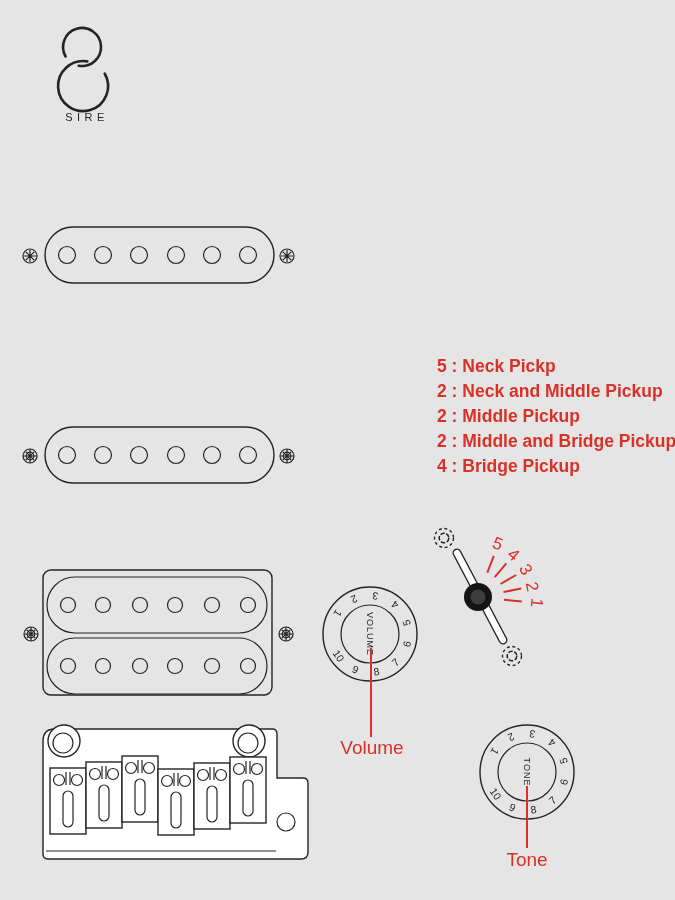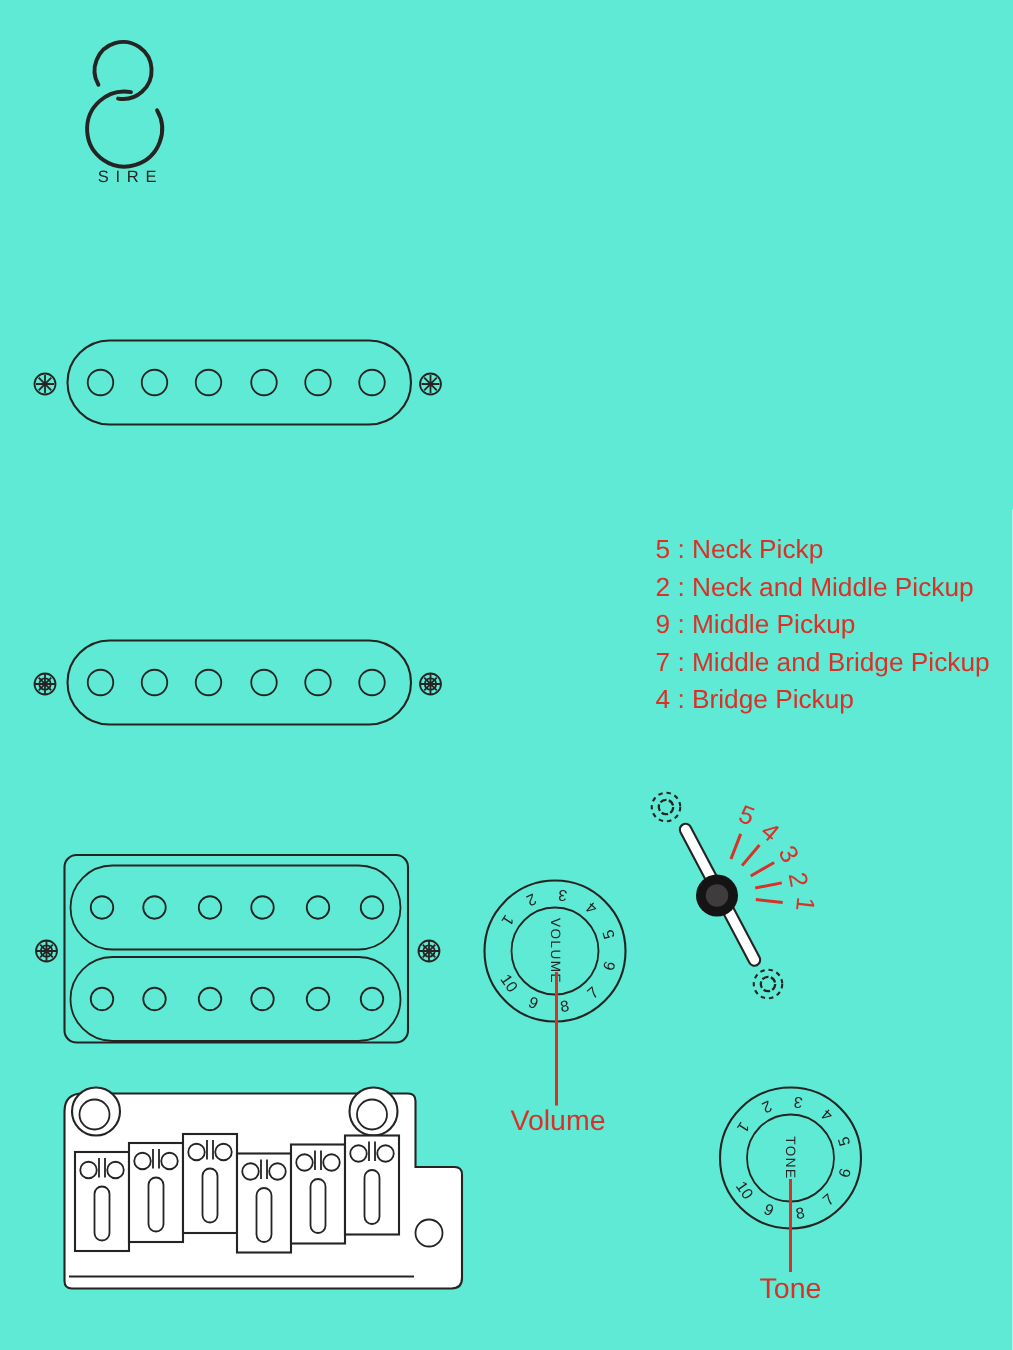--- a/index.html
+++ b/index.html
@@ -1,24 +1,24 @@
 <!DOCTYPE html>
 <html><head>
 <meta charset="utf-8">
 <style>
   html,body{margin:0;padding:0;background:#fff;}
-  .page{position:relative;width:675px;height:900px;background:#5eead4;overflow:hidden;
+  .page{position:relative;width:675px;height:900px;background:#e5e5e5;overflow:hidden;
         font-family:"Liberation Sans", sans-serif;}
   .abs{position:absolute;}
   svg{display:block;overflow:visible;}
   .ink{stroke:#262423;fill:none;stroke-width:1.4;}
   .ink-thin{stroke:#262423;fill:none;stroke-width:1.2;}
   .whitefill{fill:#ffffff;stroke:#262423;stroke-width:1.4;}
   .legend{left:437px;top:354px;color:#d93128;font-size:17.5px;line-height:25px;
-          font-weight:400;white-space:nowrap;}
+          font-weight:700;white-space:nowrap;}
   .caption{color:#d93128;font-size:19px;font-weight:400;transform:translateX(-50%);
            white-space:nowrap;}
   .pointer-line{width:2.4px;background:#d93128;}
   .knob-num{font-size:10.5px;fill:#262423;}
   .knob-label{font-size:9px;fill:#262423;letter-spacing:1px;}
   .sw-num{font-size:17px;fill:#d93128;}
   .logo-word{font-size:11px;fill:#262423;letter-spacing:4.5px;}
 </style>
 </head>
 <body>
@@ -248,18 +248,18 @@
         <text class="sw-num" transform="translate(105.6,59.5) rotate(60)" text-anchor="middle" dominant-baseline="central">3</text>
         <text class="sw-num" transform="translate(112.0,76.5) rotate(79)" text-anchor="middle" dominant-baseline="central">2</text>
         <text class="sw-num" transform="translate(116.7,92.8) rotate(96)" text-anchor="middle" dominant-baseline="central">1</text>
       </g>
     </svg>
   </div>
 
   <div class="abs legend">
     <div>5 : Neck Pickp</div>
     <div>2 : Neck and Middle Pickup</div>
-    <div>9 : Middle Pickup</div>
-    <div>7 : Middle and Bridge Pickup</div>
+    <div>2 : Middle Pickup</div>
+    <div>2 : Middle and Bridge Pickup</div>
     <div>4 : Bridge Pickup</div>
   </div>
 
 </div>
 
 </body></html>

